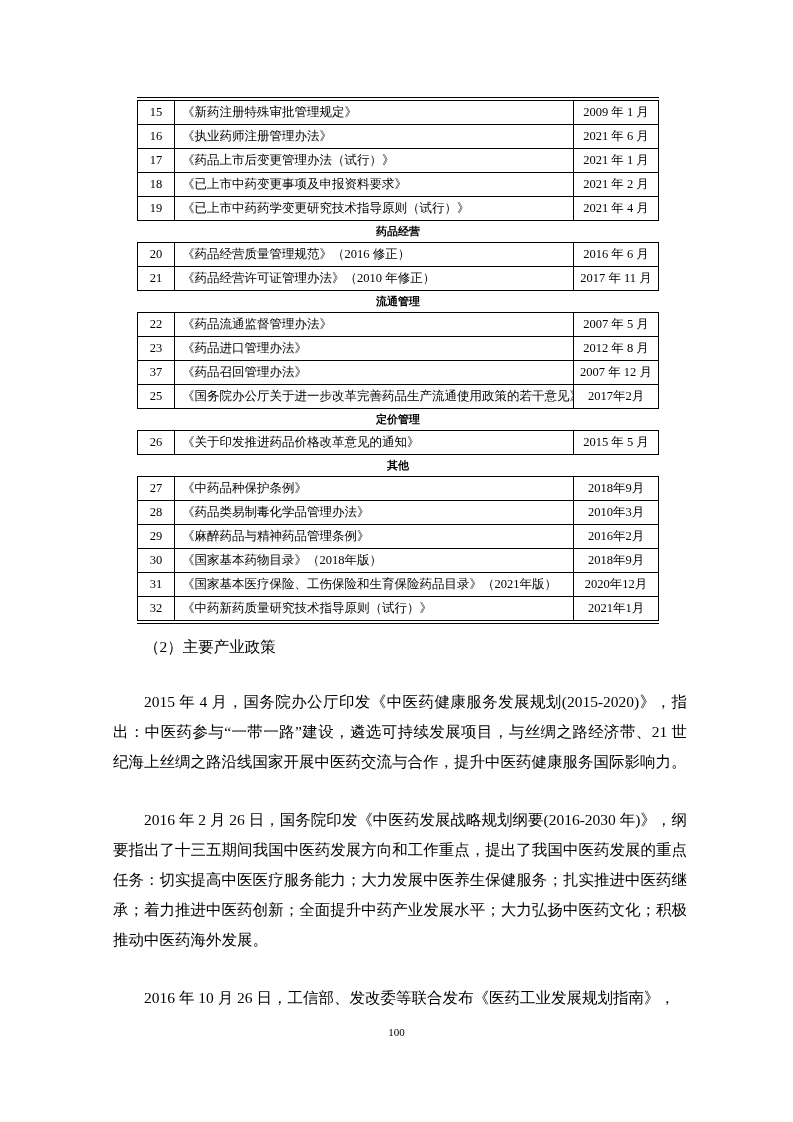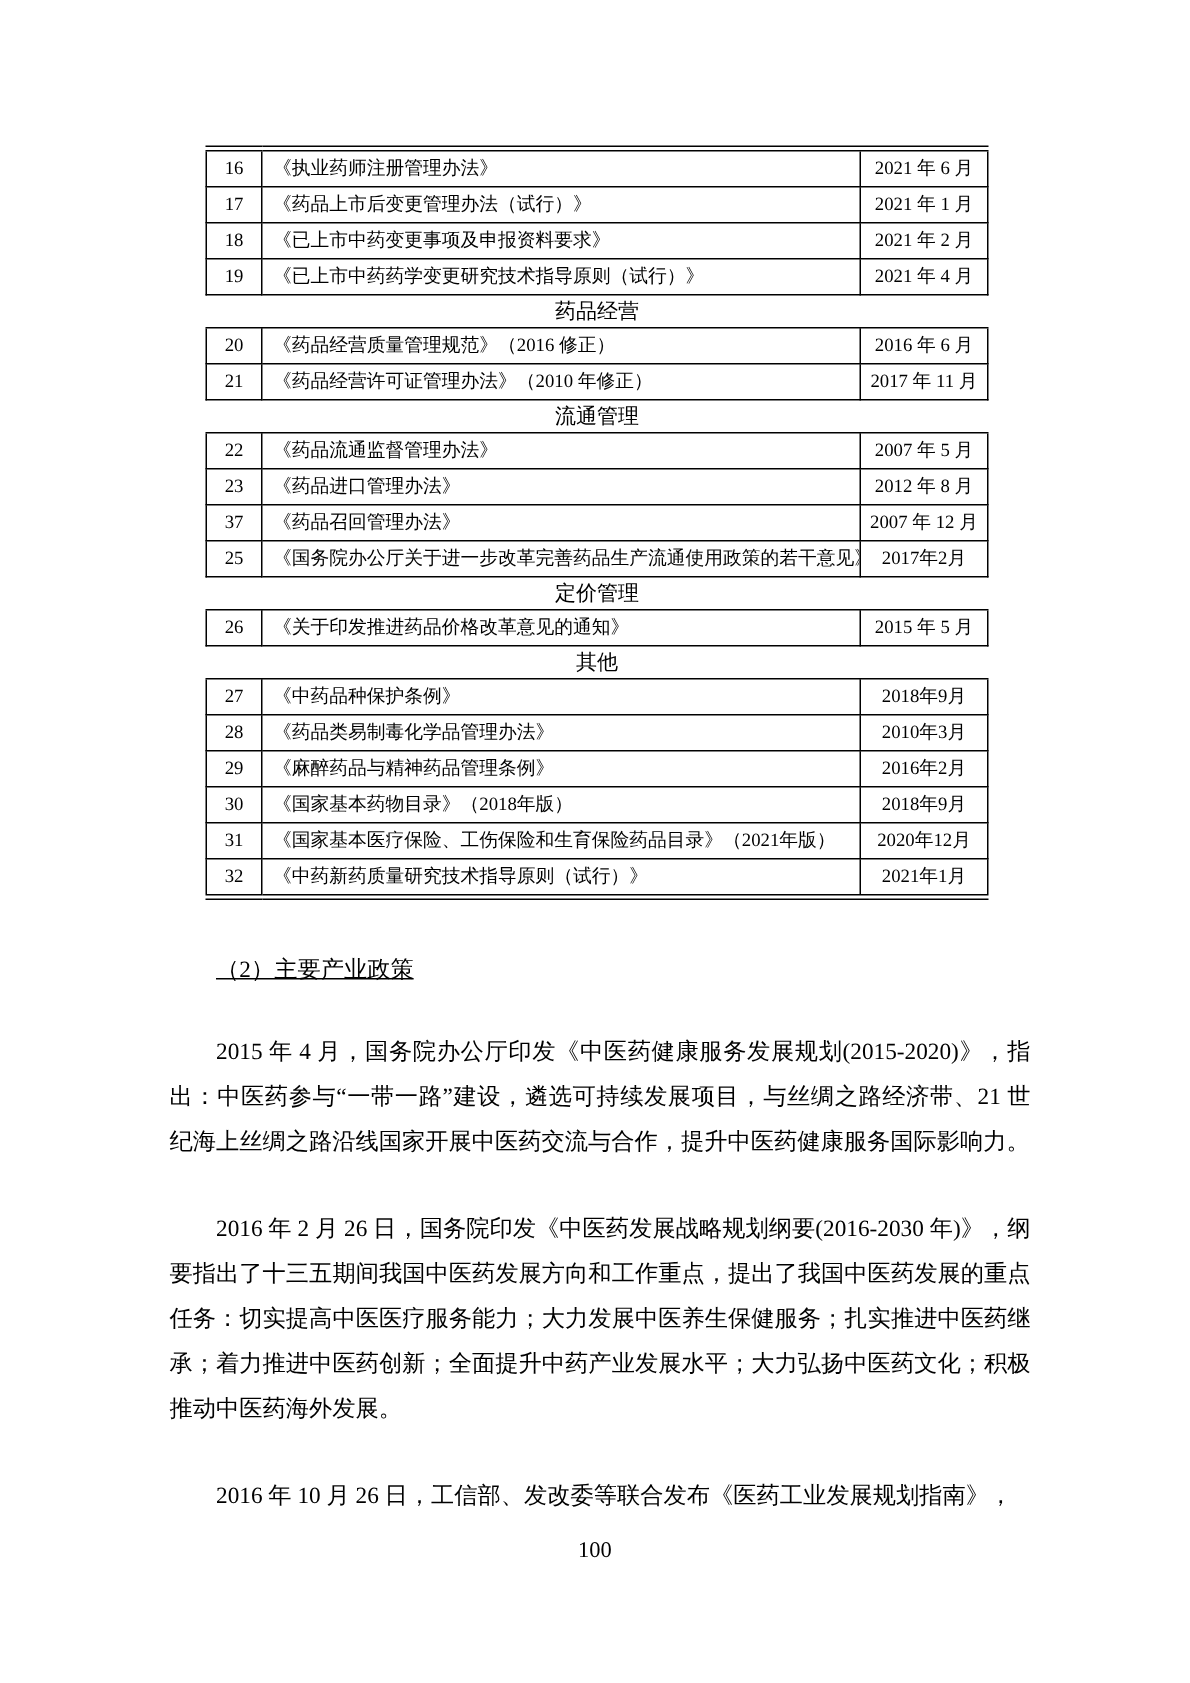--- a/index.html
+++ b/index.html
@@ -32,68 +32,72 @@
     overflow: hidden;
     vertical-align: middle;
   }
   table.reg-table td.no   { text-align: center; }
   table.reg-table td.title{ text-align: left; padding-left: 7px; }
   table.reg-table td.date { text-align: center; padding: 0 2px; }
   table.reg-table tr.section td {
     border-left: none; border-right: none;
     height: 21px;
     text-align: center;
-    font-weight: normal;
-    font-size: 14px;
+    font-weight: bold;
+    font-size: 11px;
     white-space: nowrap;
   }
   table.reg-table tr:first-child td { border-top: 4px double #000; }
   table.reg-table tr:last-child  td { border-bottom: 4px double #000; }
   
   .body-text {
     position: absolute;
     left: 113px; top: 635px;
     width: 574px;
   }
   .body-heading {
     font-size: 15.5px;
     line-height: 24px;
     text-indent: 2em;
     margin: 0 0 12px 0;
-    text-decoration: underline;
   }
   .body-text p {
     margin: 28px 0 0 0;
     font-size: 15.5px;
     line-height: 30px;
     text-align: justify;
     text-indent: 2em;
   }
   
   .page-number {
     position: absolute;
     left: 0; top: 1026px;
     width: 100%;
     text-align: center;
-    font-size: 15px;
+    font-size: 11px;
   }
 </style>
 </head>
 <body>
 
 <div class="page">
 
   <table class="reg-table">
     <colgroup>
       <col style="width:37px">
         <col style="width:399px">
         <col style="width:85px">
     </colgroup>
     <tbody>
       <tr>
+        <td class="no">15</td>
+        <td class="title">《新药注册特殊审批管理规定》</td>
+        <td class="date">2009 年 1 月</td>
+      </tr>
+      <tr>
         <td class="no">16</td>
         <td class="title">《执业药师注册管理办法》</td>
         <td class="date">2021 年 6 月</td>
       </tr>
       <tr>
         <td class="no">17</td>
         <td class="title">《药品上市后变更管理办法（试行）》</td>
         <td class="date">2021 年 1 月</td>
       </tr>
       <tr>

